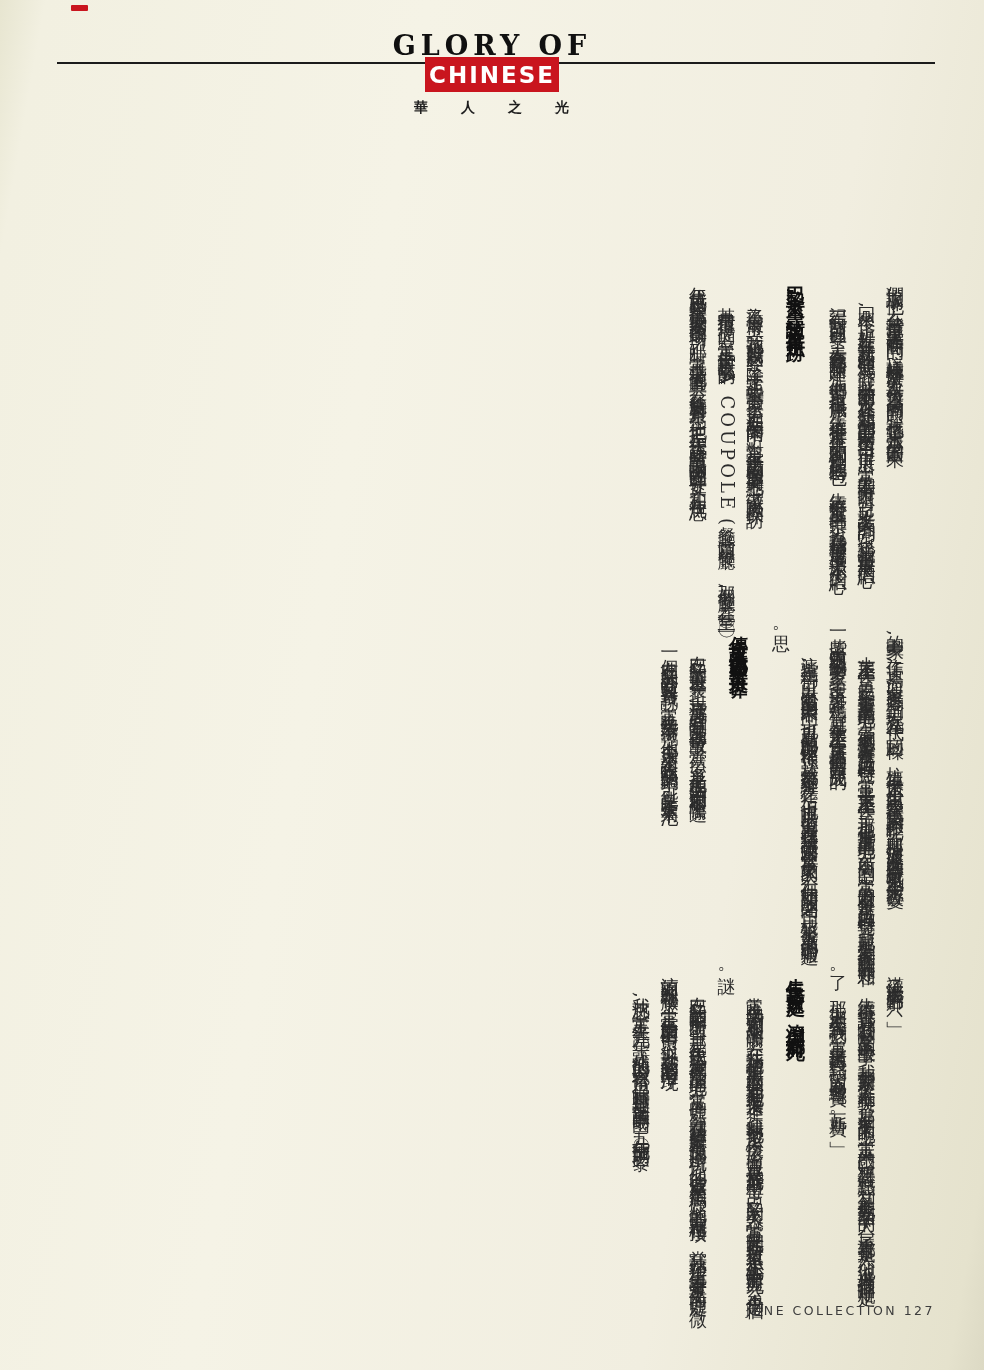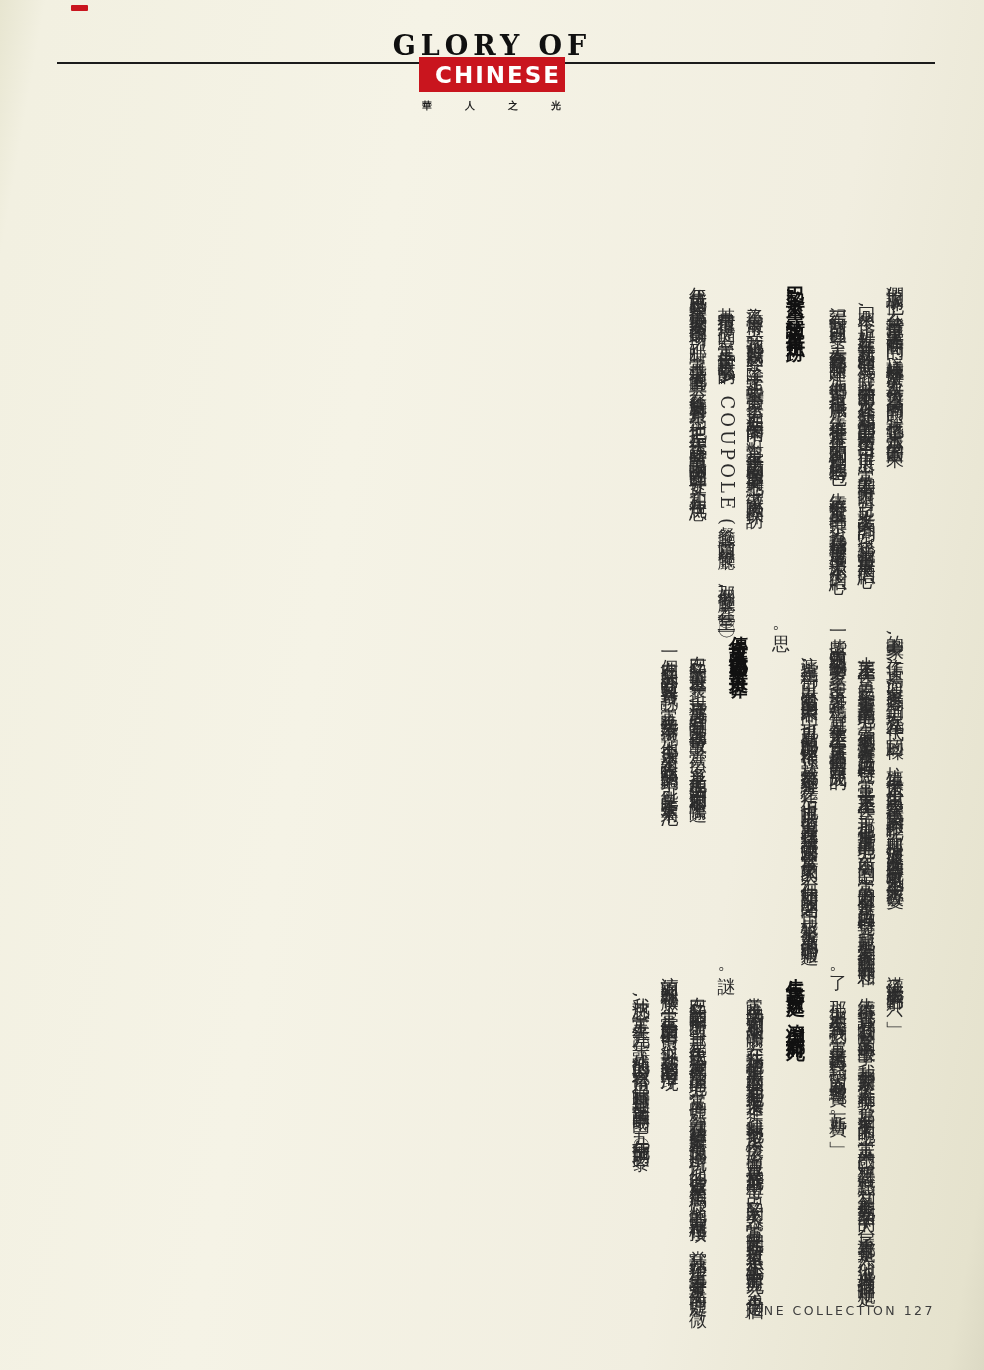--- a/index.html
+++ b/index.html
@@ -31,21 +31,21 @@
     width:134px;height:35px;
     display:flex;align-items:center;justify-content:center;
     font-family:"DejaVu Sans","Liberation Sans",sans-serif;
     font-weight:800;font-size:23px;letter-spacing:2px;
     color:#ffffff;
   }
   .subtitle{
     position:absolute;top:99px;left:50%;
     transform:translateX(calc(-50% + 16px));
     white-space:nowrap;
-    font-size:10px;font-weight:bold;letter-spacing:33px;
+    font-size:14px;font-weight:bold;letter-spacing:33px;
     color:#1e1e1e;
   }
   .band{
     position:absolute;left:75px;width:834px;height:338px;
     writing-mode:vertical-rl;text-orientation:mixed;
     font-size:18px;line-height:28.5px;letter-spacing:3px;
     color:#2b2b2b;
   }
   .band-1{top:272px;}
   .band-2{top:621px;}
@@ -68,21 +68,21 @@
 </style>
 </head>
 <body>
 
 <div class="page">
 
   <div class="scan-mark" style="background: rgb(201, 21, 30);"></div>
 
   <div class="glory">GLORY OF</div>
   <div class="rule"></div>
-  <div class="banner" style="background: rgb(201, 21, 30); padding-left: 12px;">CHINESE</div>
+  <div class="banner" style="background: rgb(201, 21, 30);">CHINESE</div>
   <div class="subtitle">華人之光</div>
 
   <div class="band band-1">
     <p class="cont">們說服了他,在台灣推常玉是需要時間的,這樣總算解決了一次要付大筆資金的問題,我也帶了六張常玉的畫回來。</p>
     <p>回來後,正好趕上在新光三越的徐悲鴻展,我以其中的兩張放在「徐悲鴻和他的畫家朋友」項目中一併展出,常玉的畫十分搶眼,引起了許多人的詢問,也給了我主辦常玉展的信心。</p>
     <p>記得有一回前往巴黎,去看朱德群和陳建中,他們對常玉也很佩服,朱德群推崇常玉作品中的獨創性是他的特色。朱德群對常玉的推崇,也為我積極籌展常玉增添了不少的信心。</p>
     <h2>巴黎去來,尋訪常玉當年足跡</h2>
     <p>為了籌展常玉,我跑了好幾趟巴黎,除了走訪了一些華裔畫家,更在朋友的陪同下,對常玉當年活動的幾個重要地點,做了實際的探訪。</p>
     <p>其中最值得一提的,是常玉生前常去吃飯的LA COUPOLE餐廳(圓頂餐廳)。那個餐廳,在二〇至三〇年代就是巴黎當代畫家們聚會的場所,那時,常玉帶著他的畫具,在餐廳裏對景寫生,他把三〇年代穿著時髦前去喝咖啡的巴黎仕女,和正在沈思</p>
   </div>

